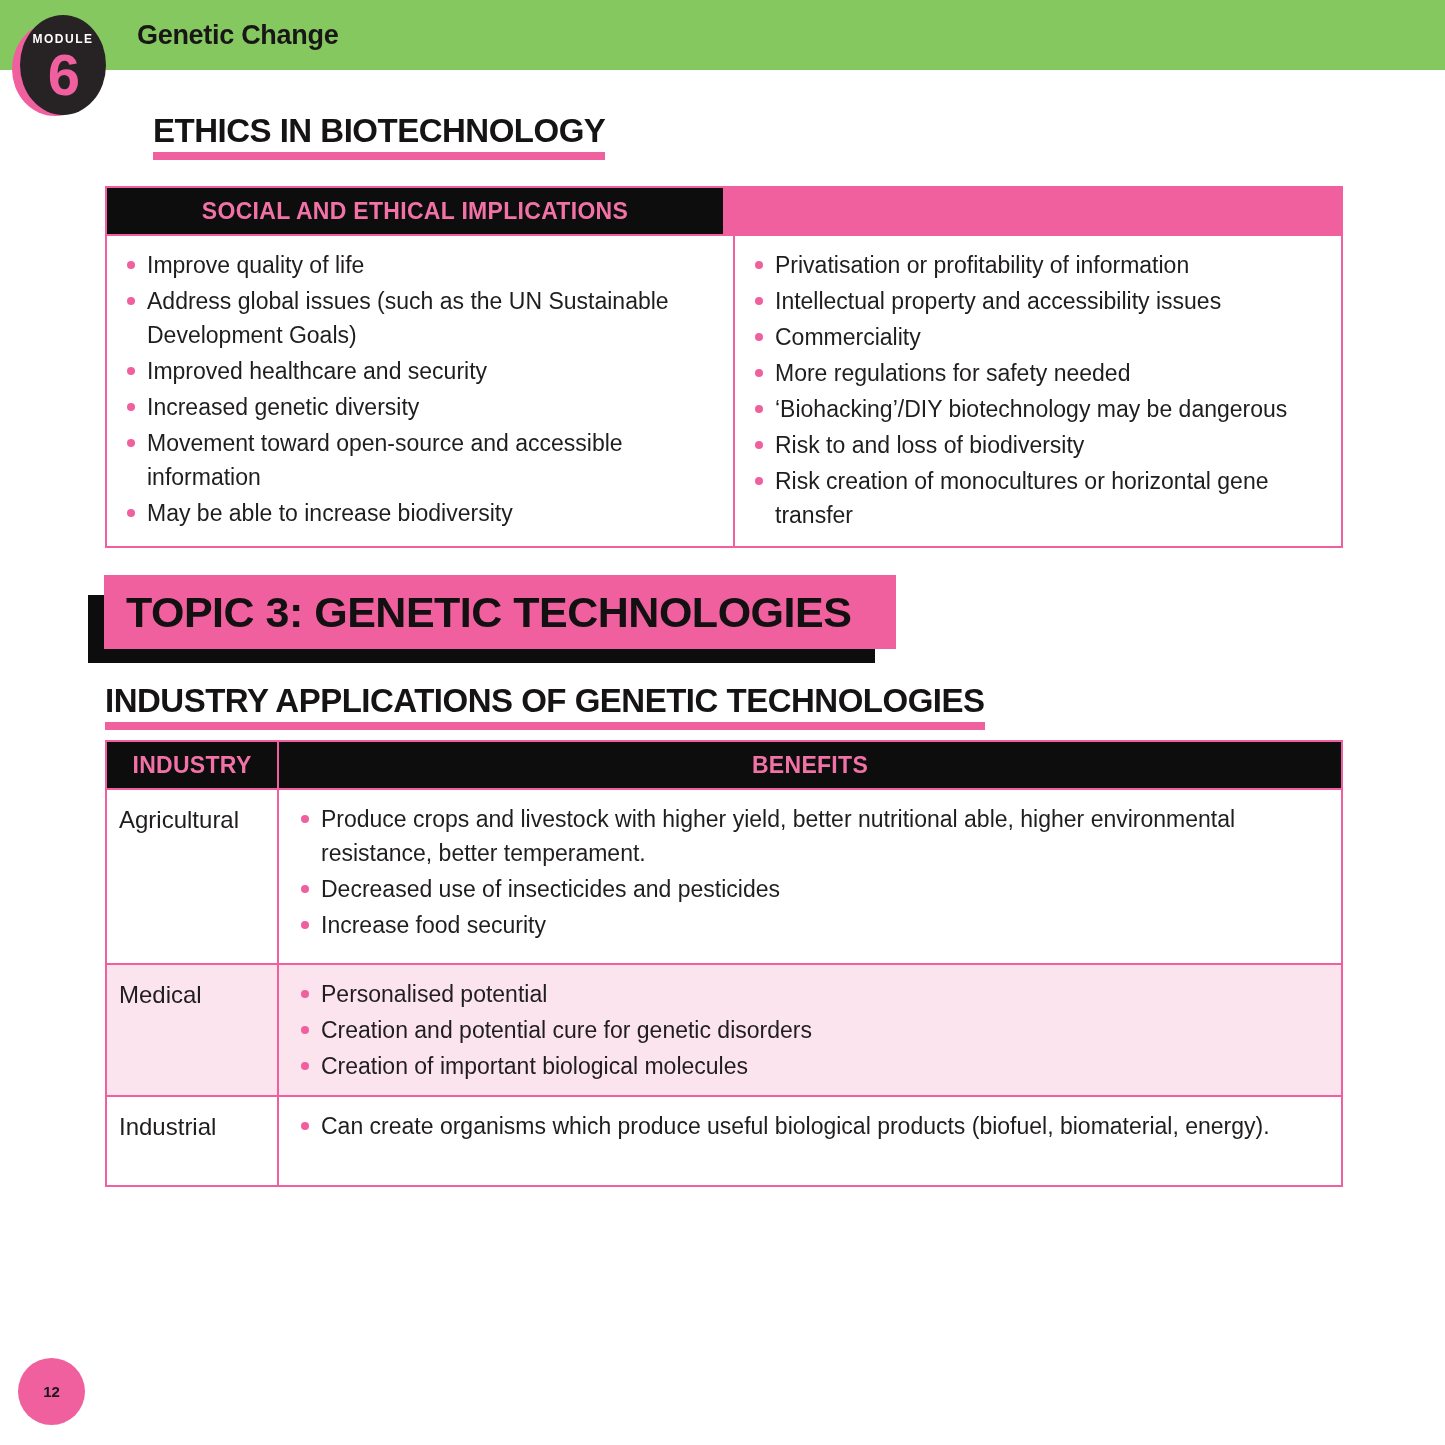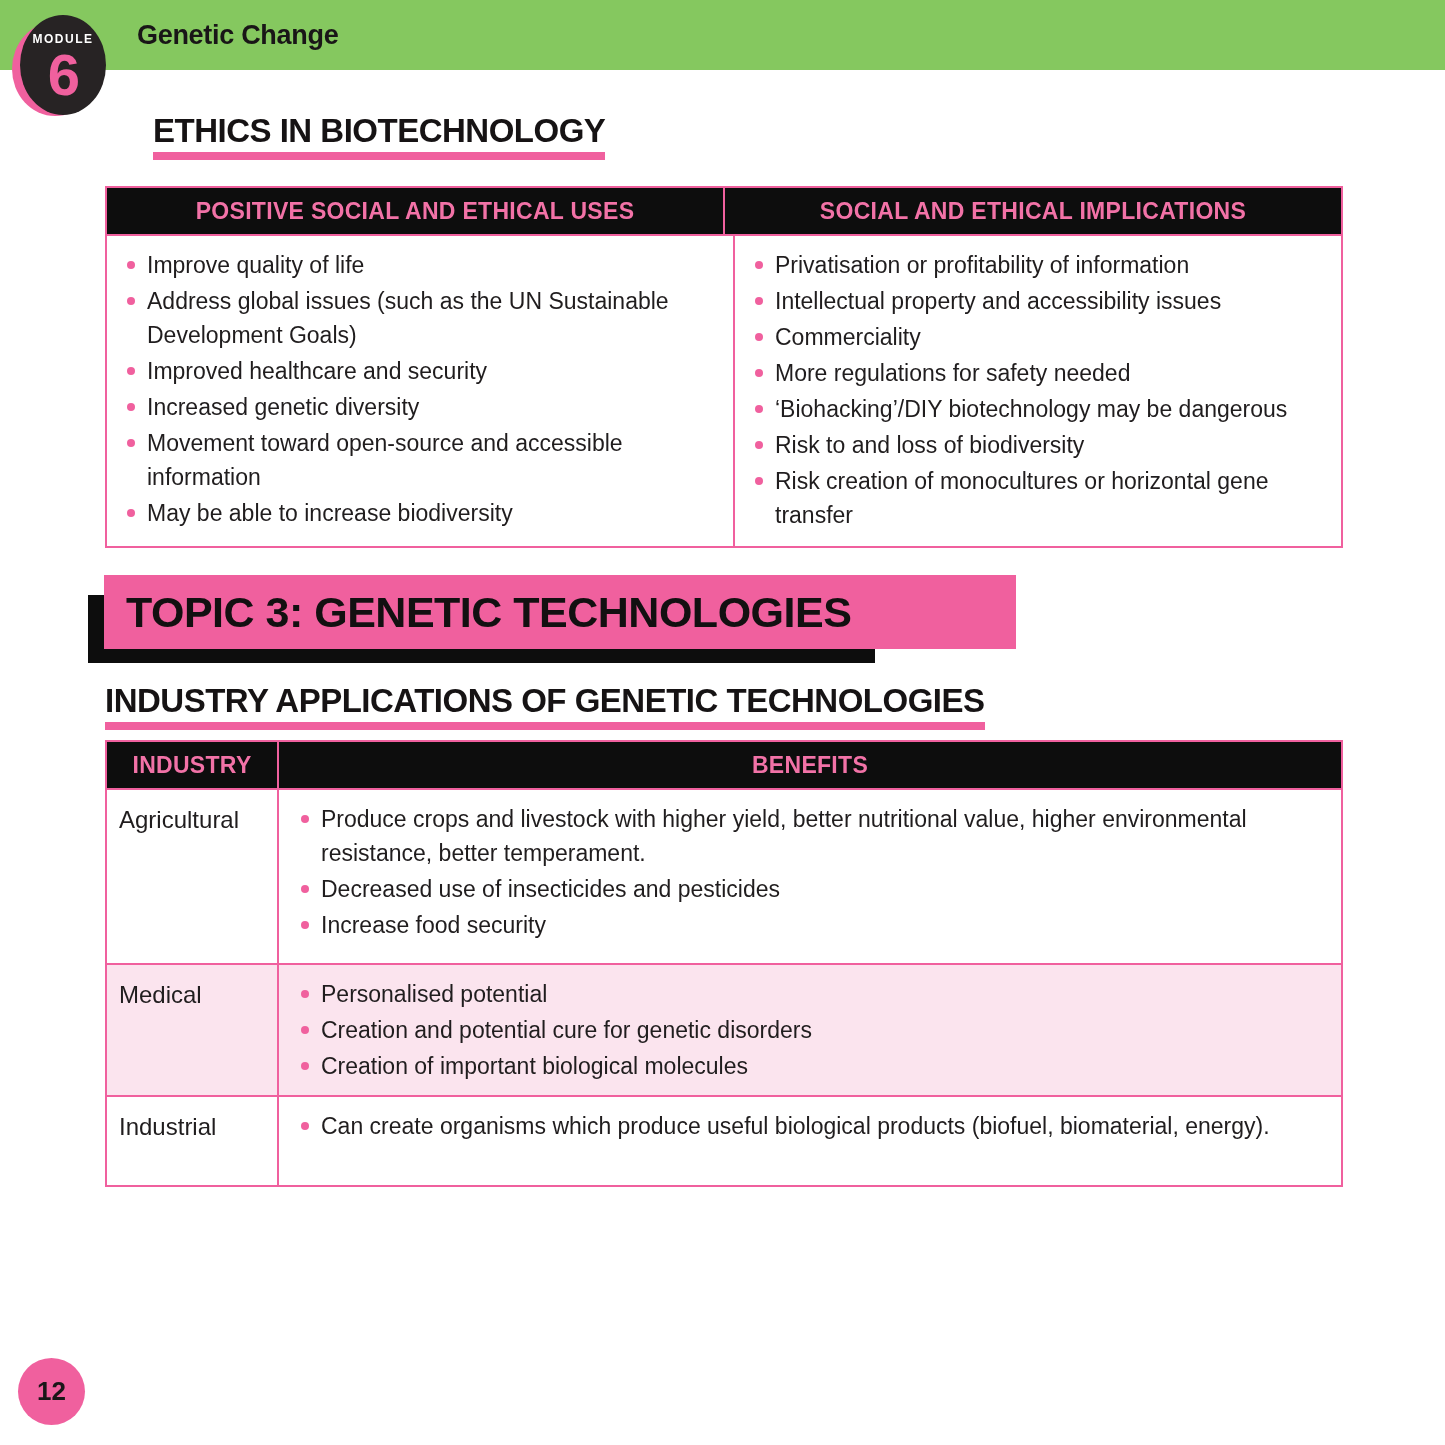--- a/index.html
+++ b/index.html
@@ -55,21 +55,21 @@
   }
   .blist li::before {
     content: ""; position: absolute; left: 6px; top: 13px;
     width: 8px; height: 8px; border-radius: 50%; background: #F0609E;
   }
 
   
   .banner { position: absolute; left: 88px; top: 575px; width: 810px; height: 92px; }
   .banner-shadow { position: absolute; left: 0; top: 20px; width: 787px; height: 68px; background: #0D0D0D; }
   .banner-box {
-    position: absolute; left: 16px; top: 0; width: 912px; height: 74px;
+    position: absolute; left: 16px; top: 0; width: 792px; height: 74px;
     background: #F0609E; display: flex; align-items: center;
   }
   .banner-text {
     font-size: 43px; font-weight: bold; letter-spacing: -0.5px; color: #131011;
     padding-left: 22px; white-space: nowrap;
   }
 
   
   #tbl2 { top: 740px; }
   #tbl2 .thead { grid-template-columns: 170px 1fr; }
@@ -79,41 +79,40 @@
   .ben-cell { padding: 10px 24px 12px 16px; }
   .row-agri { min-height: 175px; }
   .row-med  { min-height: 132px; }
   .row-ind  { min-height: 90px; }
 
   
   .page-circle {
     position: absolute; left: 18px; top: 1358px; width: 67px; height: 67px; border-radius: 50%;
     background: #F0609E; display: flex; align-items: center; justify-content: center;
   }
-  .page-circle span { font-size: 26px; font-weight: bold; color: #1a1718; text-align: center; }
+  .page-circle span { font-size: 15px; font-weight: bold; color: #1a1718; text-align: center; }
 </style>
 </head>
 <body>
 
 <div class="page">
 
   <div class="green-bar">
     <div class="header-title">Genetic Change</div>
   </div>
   <div class="badge-accent"></div>
   <div class="badge">
     <div class="badge-label">MODULE</div>
     <div class="badge-number">6</div>
   </div>
 
   <div id="h-ethics" class="section-heading">ETHICS IN BIOTECHNOLOGY</div>
 
   <div id="tbl1" class="tbl">
     <div class="thead">
-      <div class="th">POSITIVE SOCIAL AND ETHICAL USES</div>
       <div class="th">SOCIAL AND ETHICAL IMPLICATIONS</div>
     </div>
     <div class="tbody">
       <div class="cell">
         <ul class="blist">
             <li>Improve quality of life</li>
             <li>Address global issues (such as the UN Sustainable Development Goals)</li>
             <li>Improved healthcare and security</li>
             <li>Increased genetic diversity</li>
             <li>Movement toward open-source and accessible information</li>
@@ -145,21 +144,21 @@
 
   <div id="tbl2" class="tbl">
     <div class="thead">
       <div class="th">INDUSTRY</div>
       <div class="th">BENEFITS</div>
     </div>
     <div class="row row-agri">
       <div class="ind-cell">Agricultural</div>
       <div class="ben-cell">
         <ul class="blist">
-            <li>Produce crops and livestock with higher yield, better nutritional value, higher environmental resistance, better temperament.</li>
+            <li>Produce crops and livestock with higher yield, better nutritional able, higher environmental resistance, better temperament.</li>
             <li>Decreased use of insecticides and pesticides</li>
             <li>Increase food security</li>
           </ul>
       </div>
     </div>
     <div class="row row-med alt">
       <div class="ind-cell">Medical</div>
       <div class="ben-cell">
         <ul class="blist">
             <li>Personalised potential</li>

